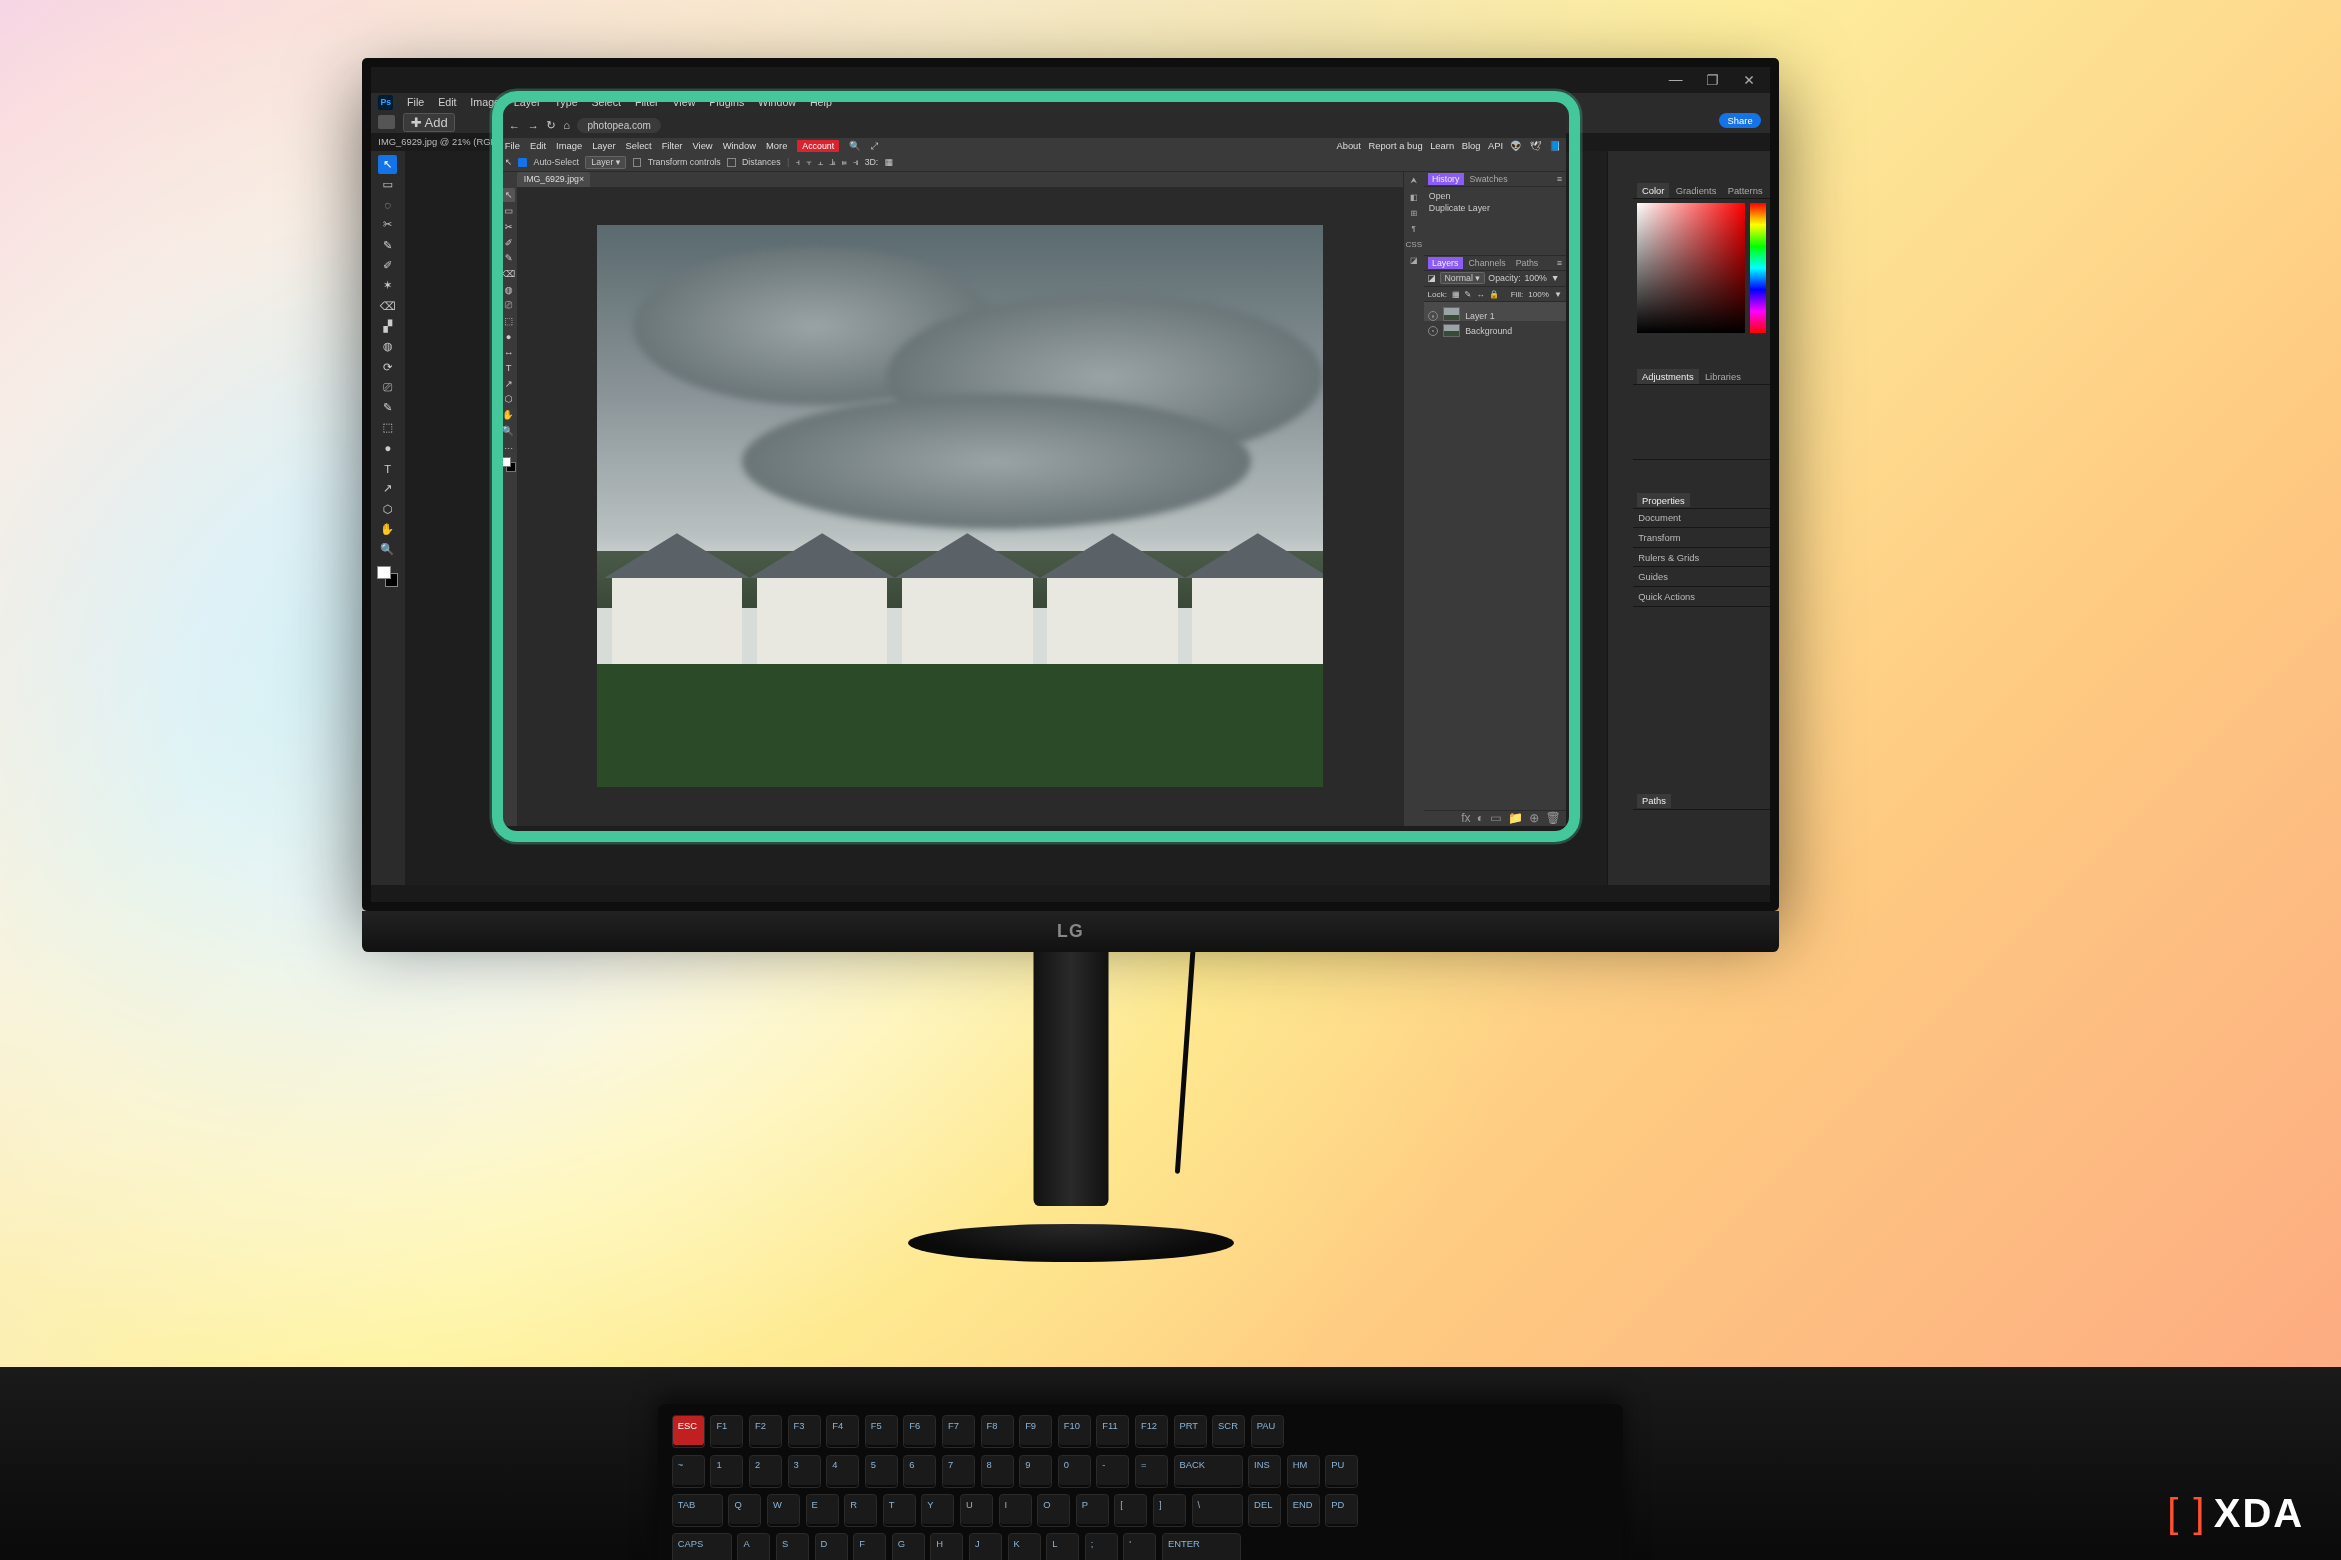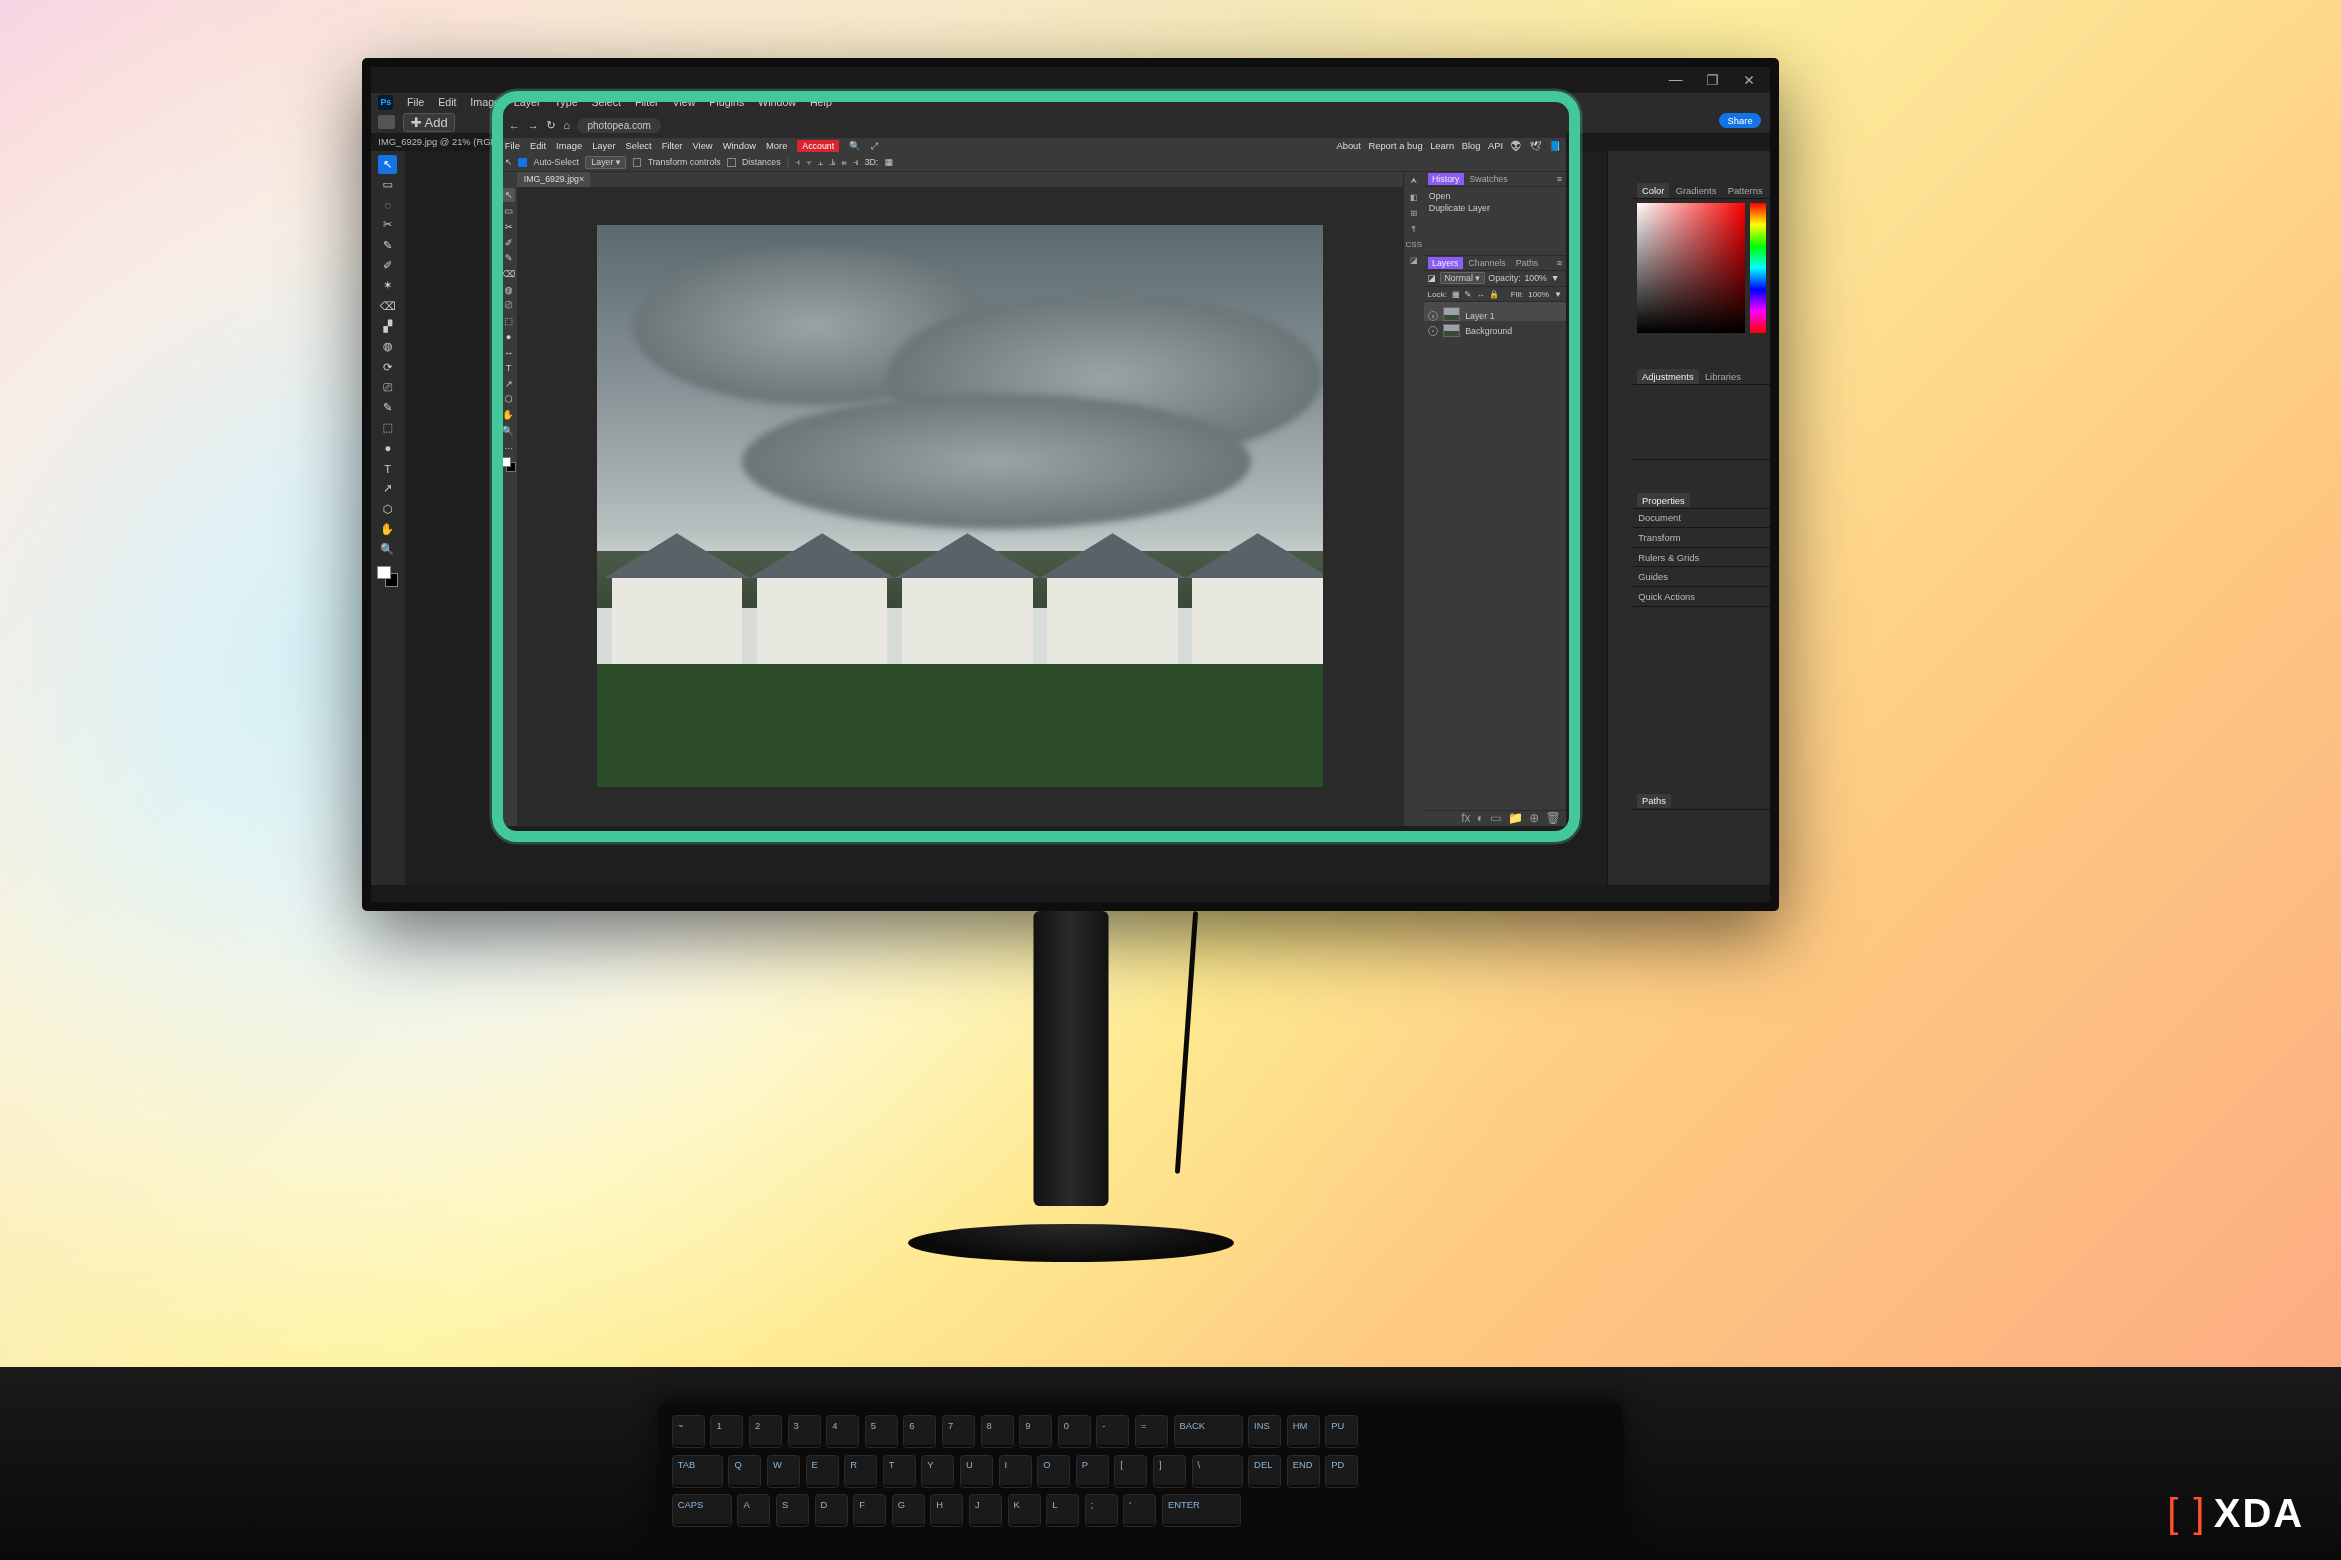--- a/index.html
+++ b/index.html
@@ -114,20 +114,21 @@
 </head>
 <body>
 
 <div class="wall"></div>
 <div class="desk"></div>
 
 <div class="monitor">
   <div class="stand-neck"></div>
     <div class="stand-base"></div>
     <div class="cable"></div>
+  <div class="bezel">LG</div>
 
   <div class="screen">
 
     <div class="ps-titlebar">
       <span class="wbtn">—</span>
       <span class="wbtn">❐</span>
       <span class="wbtn">✕</span>
     </div>
 
     <div class="ps-menubar">
@@ -399,20 +400,38 @@
           </div>
           <div style="height:75px"></div>
         </div>
       </div>
     </div>
 
   </div>
 </div>
 
 <div class="kbd">
+  <div class="krow" id="kr0">
+      <div class="key w1 esc">ESC</div>
+      <div class="key w1">F1</div>
+      <div class="key w1">F2</div>
+      <div class="key w1">F3</div>
+      <div class="key w1">F4</div>
+      <div class="key w1">F5</div>
+      <div class="key w1">F6</div>
+      <div class="key w1">F7</div>
+      <div class="key w1">F8</div>
+      <div class="key w1">F9</div>
+      <div class="key w1">F10</div>
+      <div class="key w1">F11</div>
+      <div class="key w1">F12</div>
+      <div class="key w1">PRT</div>
+      <div class="key w1">SCR</div>
+      <div class="key w1">PAU</div>
+    </div>
   <div class="krow" id="kr1">
       <div class="key w1">~</div>
       <div class="key w1">1</div>
       <div class="key w1">2</div>
       <div class="key w1">3</div>
       <div class="key w1">4</div>
       <div class="key w1">5</div>
       <div class="key w1">6</div>
       <div class="key w1">7</div>
       <div class="key w1">8</div>

